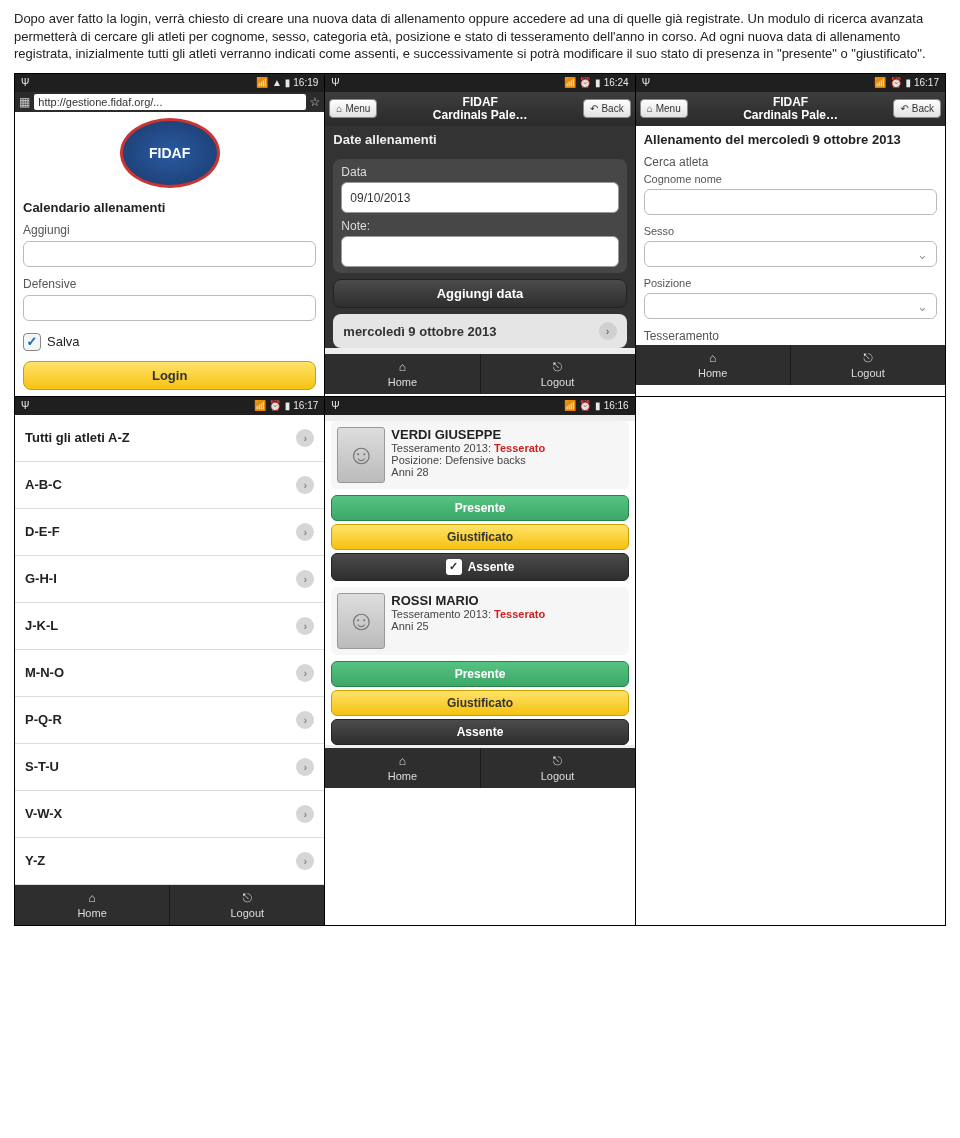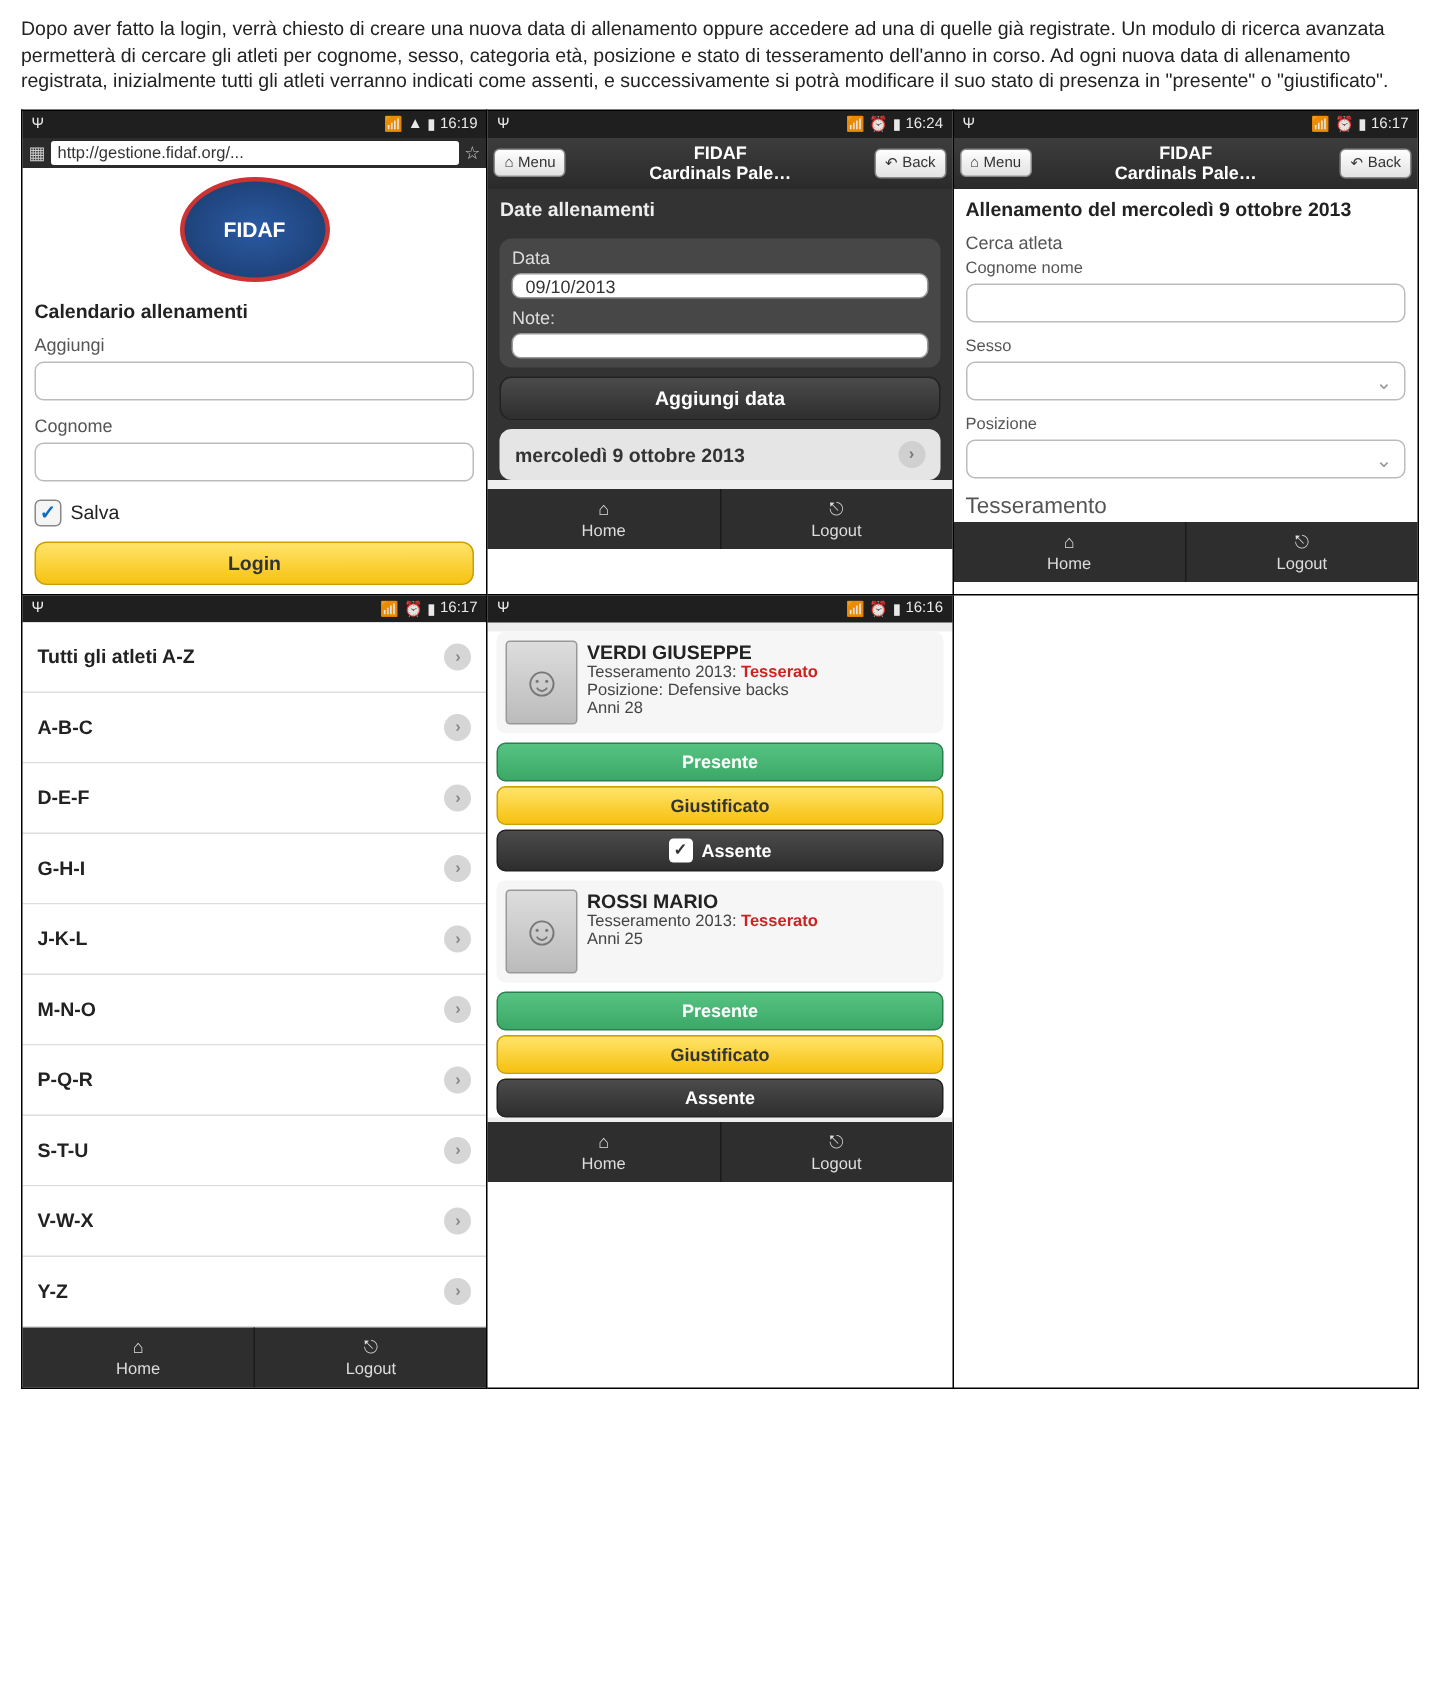--- a/index.html
+++ b/index.html
@@ -25,21 +25,21 @@
   .logo-wrap { display:flex; justify-content:center; padding:6px 0;}
   .logo { width:100px; height:70px; background: radial-gradient(ellipse at center,#2a5aa3 0%,#1a3a6a 100%); border-radius:50%/50%; border:3px solid #c33; position:relative; display:flex; align-items:center; justify-content:center; color:#fff; font-weight:bold; font-size:14px; }
   .logo::before { content:""; position:absolute; inset:-6px; border:2px solid #fff; border-radius:50%/50%; }
   h3.screen { font-size:13px; font-weight:bold; padding:6px 8px; color:#222;}
   h3.screen.dk { color:#eee; }
   .lbl { font-size:12px; color:#555; padding:2px 8px;}
   .inp { margin:2px 8px 8px; background:#fff; border:1px solid #bbb; border-radius:6px; height:26px; }
   .inp.sel { display:flex; align-items:center; justify-content:flex-end; padding-right:8px; color:#999;}
   .panel { background:#474747; border-radius:8px; margin:6px 8px; padding:6px 8px; color:#ddd;}
   .panel .plabel { font-size:12px; margin-bottom:3px;}
-  .panel .pinp { background:#fff; border:1px solid #999; border-radius:6px; height:17px; display:flex; align-items:center; padding-left:8px; color:#333; font-size:12px;}
+  .panel .pinp { background:#fff; border:1px solid #999; border-radius:6px; height:31px; display:flex; align-items:center; padding-left:8px; color:#333; font-size:12px;}
   .btn-dark { margin:6px 8px; background:linear-gradient(#4b4b4b,#2e2e2e); border:1px solid #222; border-radius:8px; color:#fff; text-align:center; padding:6px 0; font-size:13px; font-weight:bold;}
   .btn-yellow { margin:6px 8px; background:linear-gradient(#ffe36a,#f7c312); border:1px solid #caa200; border-radius:8px; color:#333; text-align:center; padding:6px 0; font-size:13px; font-weight:bold;}
   .chkrow { display:flex; align-items:center; gap:6px; padding:4px 8px; }
   .chk { width:18px; height:18px; border:1px solid #888; border-radius:4px; background:#f5f5f5; display:flex; align-items:center; justify-content:center; color:#0a6dc4; font-weight:bold; font-size:13px;}
   .listitem { background:#fff; border-radius:8px; margin:6px 8px; padding:8px 10px; display:flex; justify-content:space-between; align-items:center; color:#333; font-weight:bold; font-size:13px;text-align:center;}
   .listitem.grey { background:#e5e5e5; }
   .listitem .chev { width:18px; height:18px; border-radius:50%; background:#d0d0d0; color:#777; display:flex; align-items:center; justify-content:center; font-size:11px;}
   .footer { background:#2e2e2e; display:flex; }
   .footer .fbtn { flex:1; color:#ddd; text-align:center; font-size:11px; padding:6px 0; border-right:1px solid #1a1a1a; display:flex; flex-direction:column; align-items:center; gap:2px;}
   .footer .fbtn:last-child { border-right:none;}
@@ -89,21 +89,21 @@
             <div class="urlbox">http://gestione.fidaf.org/...</div>
             <span class="uicon">☆</span>
           </div>
           <div class="content">
             <div class="logo-wrap">
               <div class="logo">FIDAF</div>
             </div>
             <h3 class="screen">Calendario allenamenti</h3>
             <div class="lbl">Aggiungi</div>
             <div class="inp"></div>
-            <div class="lbl">Cognome</div>
+            <div class="lbl">Defensive</div>
             <div class="inp"></div>
             <div class="chkrow">
               <div class="chk">✓</div>
               <span>Salva</span>
             </div>
             <div class="btn-yellow">Login</div>
           </div>
         </div>
       </td>
 
@@ -188,21 +188,21 @@
             <div class="lbl" style="font-size:11px">Cognome nome</div>
             <div class="inp"></div>
             <div class="lbl" style="font-size:11px">Sesso</div>
             <div class="inp sel">
                   <span>⌄</span>
                 </div>
             <div class="lbl" style="font-size:11px">Posizione</div>
             <div class="inp sel">
                   <span>⌄</span>
                 </div>
-            <div class="lbl" style="font-size:15px">Tesseramento</div>
+            <div class="lbl" style="font-size:12px">Tesseramento</div>
           </div>
           <div class="footer">
             <div class="fbtn">
                   <span class="ficon">⌂</span>
                   <span>Home</span>
                 </div>
             <div class="fbtn">
                   <span class="ficon">⎋</span>
                   <span>Logout</span>
                 </div>

